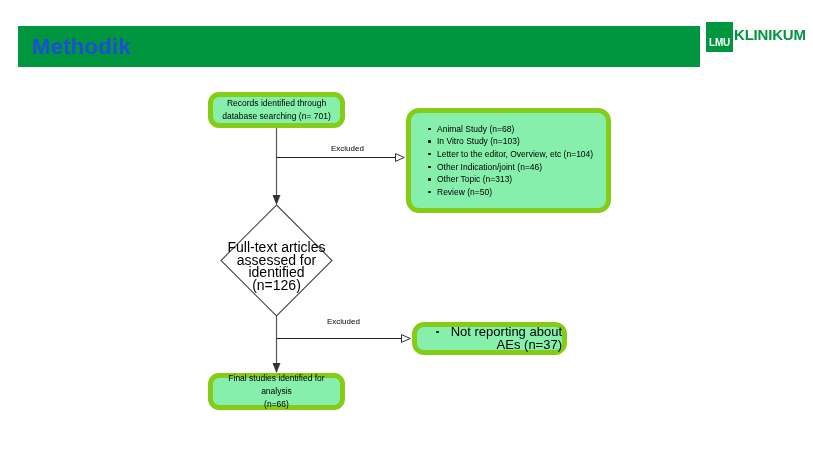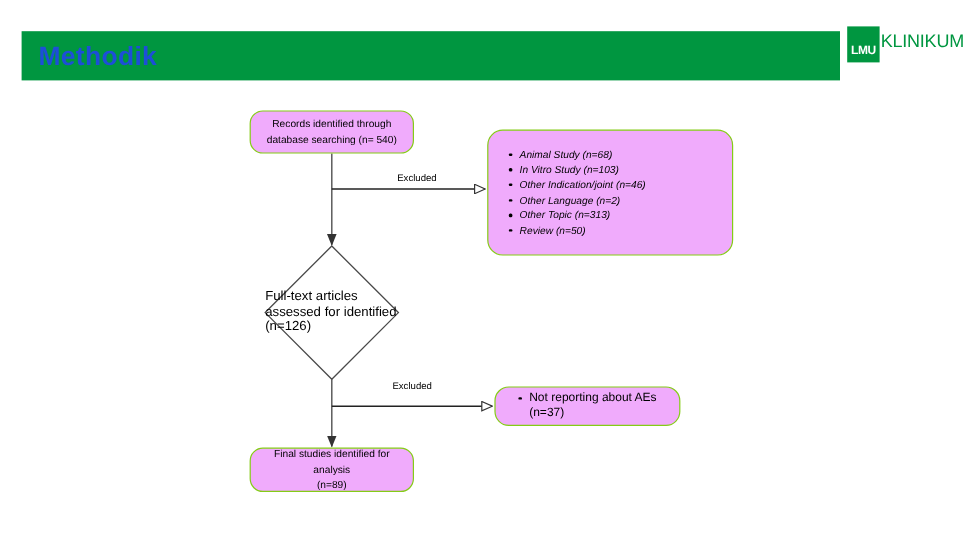--- a/index.html
+++ b/index.html
@@ -60,21 +60,21 @@
     bottom: 4px;
     text-align: center;
     font-size: 10px;
     font-weight: bold;
     color: #ffffff;
     letter-spacing: -0.3px;
     line-height: 10px;
   }
   #logo-word {
     font-size: 15px;
-    font-weight: normal;
+    font-weight: bold;
     color: #009640;
     letter-spacing: -0.2px;
     line-height: 16px;
     padding-bottom: 4px;
     margin-left: 1px;
   }
 
   
   #flow {
     position: absolute;
@@ -85,22 +85,22 @@
   }
   #flow-svg {
     position: absolute;
     left: 0;
     top: 0;
   }
 
   .node {
     position: absolute;
     box-sizing: border-box;
-    background: #f0abfc;
-    border: 1px solid #84cc16;
+    background: #86efac;
+    border: 5px solid #84cc16;
     border-radius: 11px;
     display: flex;
     align-items: center;
     justify-content: center;
   }
   .node-text {
     font-size: 8.5px;
     line-height: 13px;
     text-align: center;
     color: #000000;
@@ -117,21 +117,20 @@
 
   
   #node-excluded-list {
     left: 406px;
     top: 108px;
     width: 205px;
     height: 105px;
     border-radius: 13px;
     align-items: center;
     justify-content: flex-start;
-    font-style: italic;
   }
   #excluded-list {
     margin: 0;
     padding: 0 4px 0 26px;
     list-style: none;
     width: 100%;
   }
   #excluded-list li {
     font-size: 8.5px;
     line-height: 12.6px;
@@ -156,38 +155,39 @@
     left: 221px;
     top: 205px;
     width: 111px;
     height: 111px;
   }
   #diamond-label {
     position: absolute;
     left: 0;
     top: 36px;
     width: 111px;
-    font-size: 11px;
+    text-align: center;
+    font-size: 14px;
     line-height: 12.6px;
     color: #000;
   }
 
   
   #node-not-reporting {
     left: 412px;
     top: 322px;
     width: 155px;
     height: 33px;
     border-radius: 12px;
     justify-content: flex-start;
   }
   #not-reporting-text {
-    font-size: 10px;
+    font-size: 13px;
     line-height: 12.6px;
-    text-align: left;
+    text-align: right;
     position: relative;
     margin-left: 28px;
   }
   #not-reporting-text::before {
     content: "";
     position: absolute;
     left: -9px;
     top: 5px;
     width: 2.5px;
     height: 2.5px;
@@ -247,50 +247,50 @@
     <line x1="276.5" y1="316" x2="276.5" y2="372" stroke="#555555" stroke-width="1.2" marker-end="url(#arrow-filled)"></line>
 
     <line x1="276.5" y1="338.5" x2="410" y2="338.5" stroke="#222222" stroke-width="1.2" marker-end="url(#arrow-open)"></line>
 
     <polygon points="276.5,205 332,260.5 276.5,316 221,260.5" fill="#ffffff" stroke="#4a4a4a" stroke-width="1.1"></polygon>
   </svg>
 
   <div class="node" id="node-records">
     <div class="node-text">
       <span>Records identified through</span><br>
-      <span>database searching (n= 540)</span>
+      <span>database searching (n= 701)</span>
     </div>
   </div>
 
   <div class="node" id="node-excluded-list">
     <ul id="excluded-list">
       <li>Animal Study (n=68)</li>
       <li>In Vitro Study (n=103)</li>
+      <li>Letter to the editor, Overview, etc (n=104)</li>
       <li>Other Indication/joint (n=46)</li>
-      <li>Other Language (n=2)</li>
       <li>Other Topic (n=313)</li>
       <li>Review (n=50)</li>
     </ul>
   </div>
 
   <div id="node-diamond-wrap">
     <div id="diamond-label">
       <span>Full-text articles</span><br>
       <span>assessed for identified</span><br>
       <span>(n=126)</span>
     </div>
   </div>
 
   <div class="node" id="node-not-reporting">
     <div id="not-reporting-text">Not reporting about AEs (n=37)</div>
   </div>
 
   <div class="node" id="node-final">
     <div class="node-text">
       <span>Final studies identified for analysis</span><br>
-      <span>(n=89)</span>
+      <span>(n=66)</span>
     </div>
   </div>
 
   <div class="edge-label" id="edge-label-1">Excluded</div>
   <div class="edge-label" id="edge-label-2">Excluded</div>
 
 </div>
 
 </body></html>

